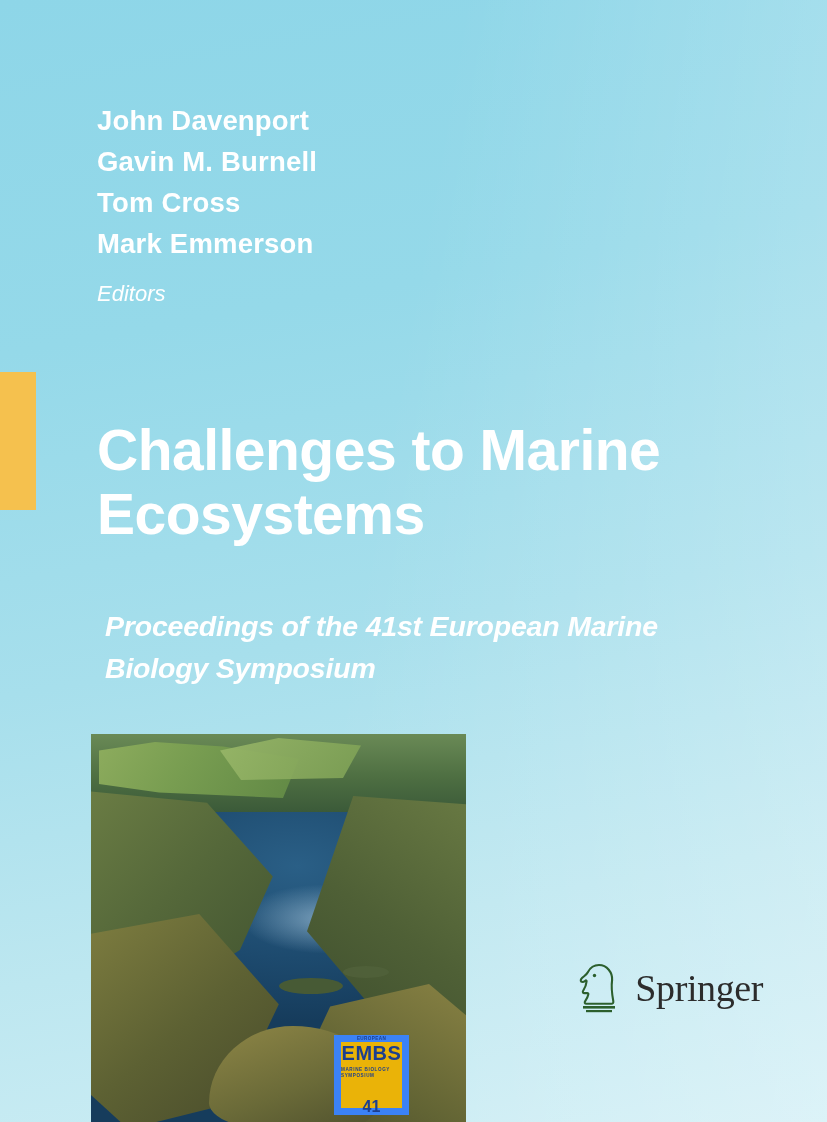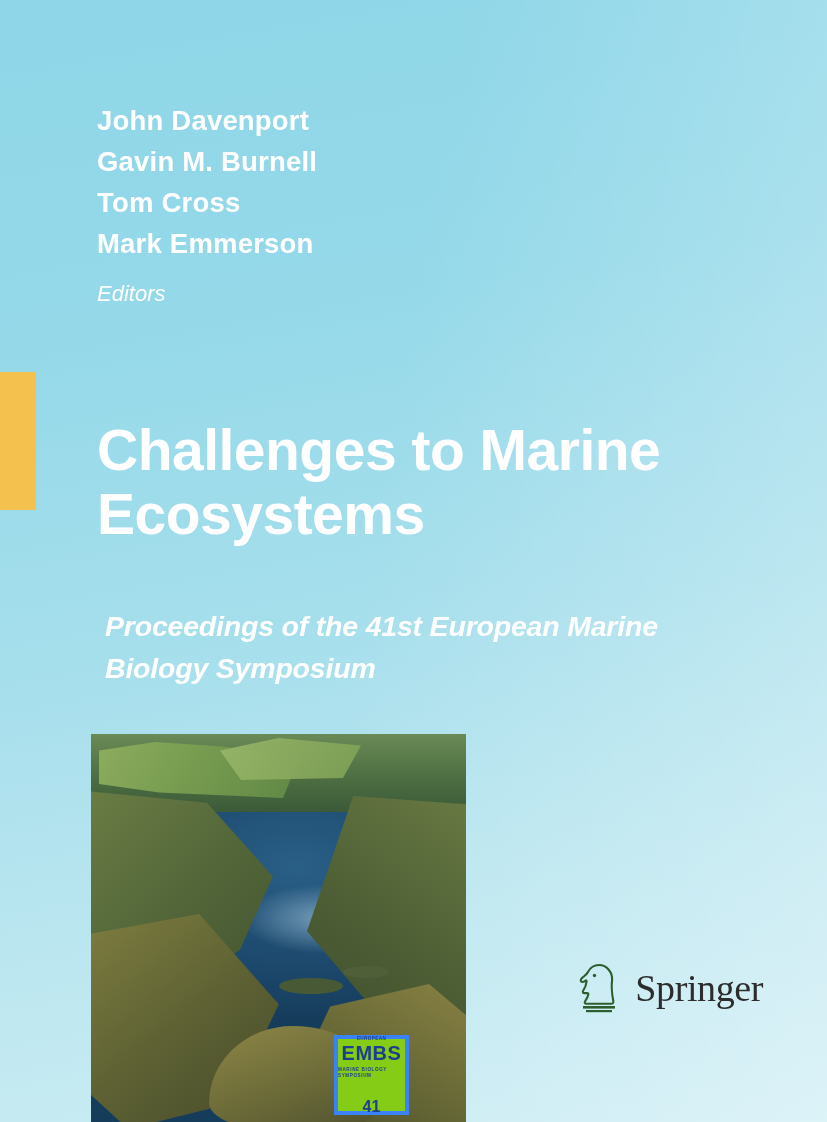--- a/index.html
+++ b/index.html
@@ -202,22 +202,22 @@
     background: radial-gradient(ellipse at center, rgba(190,220,240,0.55) 0%, rgba(160,200,230,0.0) 70%);
   }
 
   
   .embs {
     position: absolute;
     left: 243px;
     top: 301px;
     width: 75px;
     height: 80px;
-    background: #84cc16;
-    border: 4px solid #3b82f6;
+    background: #eab308;
+    border: 7px solid #3b82f6;
     box-sizing: border-box;
     display: flex;
     flex-direction: column;
     align-items: center;
     justify-content: center;
     z-index: 5;
   }
   .embs .embs-top {
     font-size: 4.6px;
     letter-spacing: 0.4px;

